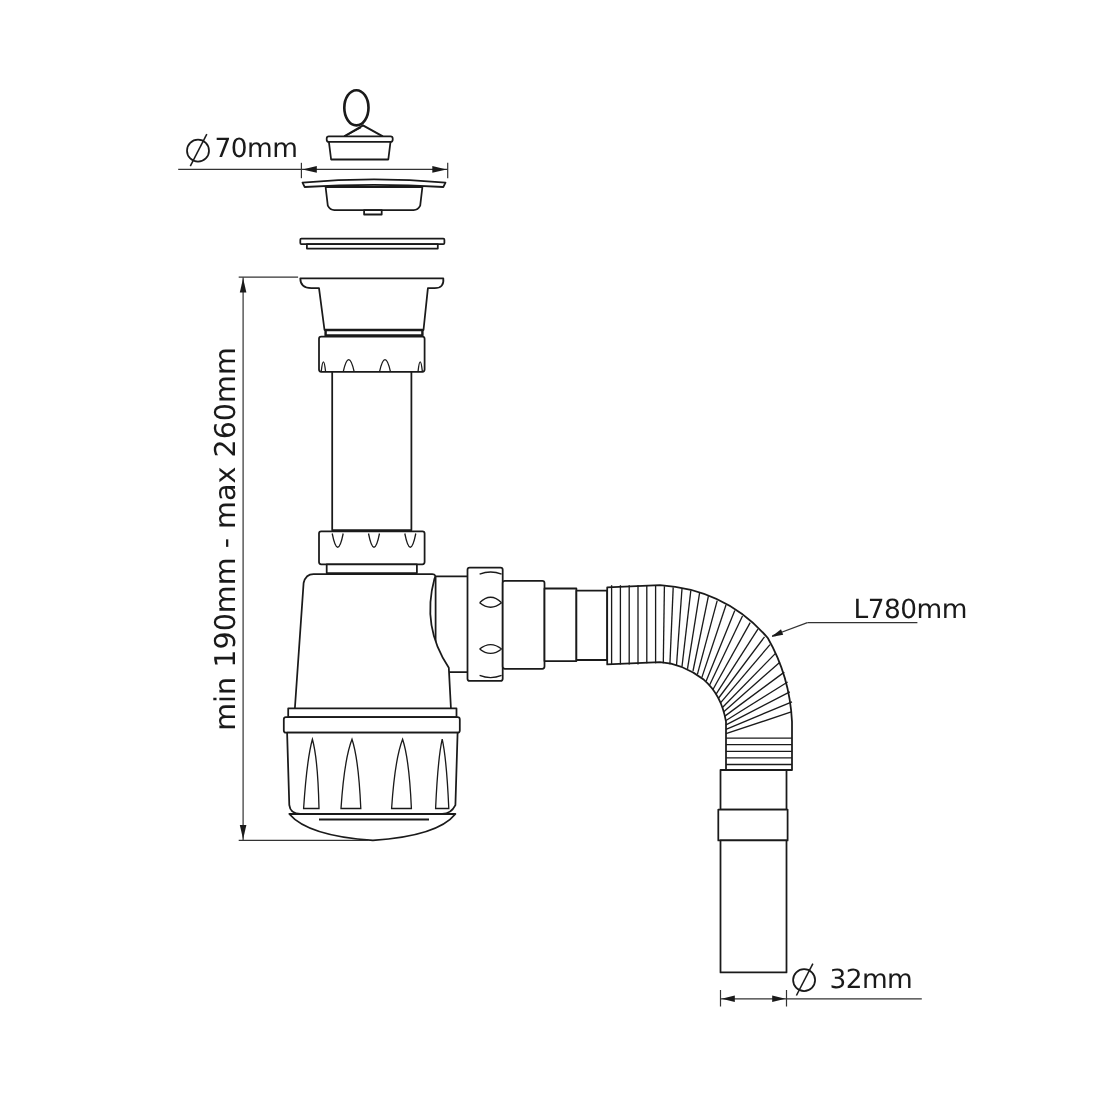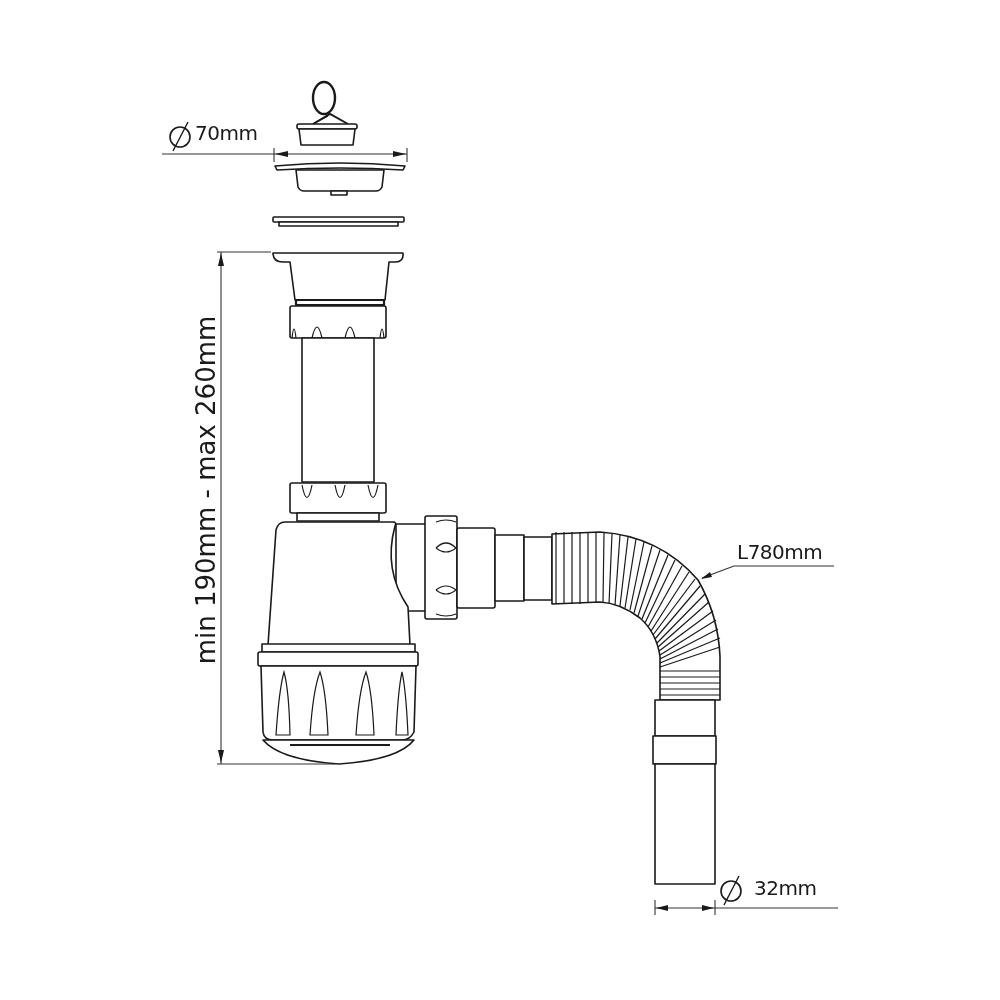--- a/index.html
+++ b/index.html
@@ -1,18 +1,18 @@
 <!DOCTYPE html>
 <html><head>
 <meta charset="utf-8">
 <style>
   html,body{margin:0;padding:0;background:#ffffff;}
   body{width:1000px;height:1000px;position:relative;overflow:hidden;font-family:"DejaVu Sans", sans-serif;}
   #canvas{position:absolute;left:0;top:0;width:1000px;height:1000px;}
-  .lbl{position:absolute;color:#1a1a1a;font-family:"DejaVu Sans", sans-serif;font-size:20px;letter-spacing:-0.5px;white-space:nowrap;line-height:1;}
+  .lbl{position:absolute;color:#1a1a1a;font-family:"DejaVu Sans", sans-serif;font-size:24px;letter-spacing:-0.5px;white-space:nowrap;line-height:1;}
   .vlbl{position:absolute;left:206px;top:490px;transform:translate(-50%,-50%) rotate(-90deg);transform-origin:center;color:#1a1a1a;font-size:26px;white-space:nowrap;letter-spacing:0px;line-height:1;}
   svg .s{fill:#fff;stroke:#1a1a1a;stroke-width:1.6;stroke-linejoin:round;}
   svg .t{fill:none;stroke:#1a1a1a;stroke-width:1.2;}
   svg .d{fill:none;stroke:#333;stroke-width:1.1;}
   svg .ar{fill:#1a1a1a;stroke:none;}
 </style>
 </head>
 <body>
 
 <svg id="canvas" viewBox="0 0 1000 1000" xmlns="http://www.w3.org/2000/svg">
@@ -159,15 +159,15 @@
     <circle class="t" cx="180" cy="137" r="10" style="stroke-width:1.6"></circle>
     <line class="t" x1="173" y1="151" x2="188" y2="122" style="stroke-width:1.4"></line>
   </g>
   <g>
     <circle class="t" cx="731" cy="891" r="10" style="stroke-width:1.6"></circle>
     <line class="t" x1="724" y1="905" x2="739" y2="876" style="stroke-width:1.4"></line>
   </g>
 </svg>
 
 <div class="lbl" style="left:195px;top:123px;">70mm</div>
-<div class="lbl" style="left:737px;top:542px;">L780mm</div>
+<div class="lbl" style="left:776px;top:542px;">L780mm</div>
 <div class="lbl" style="left:754px;top:878px;">32mm</div>
 <div class="vlbl">min 190mm - max 260mm</div>
 
 </body></html>

